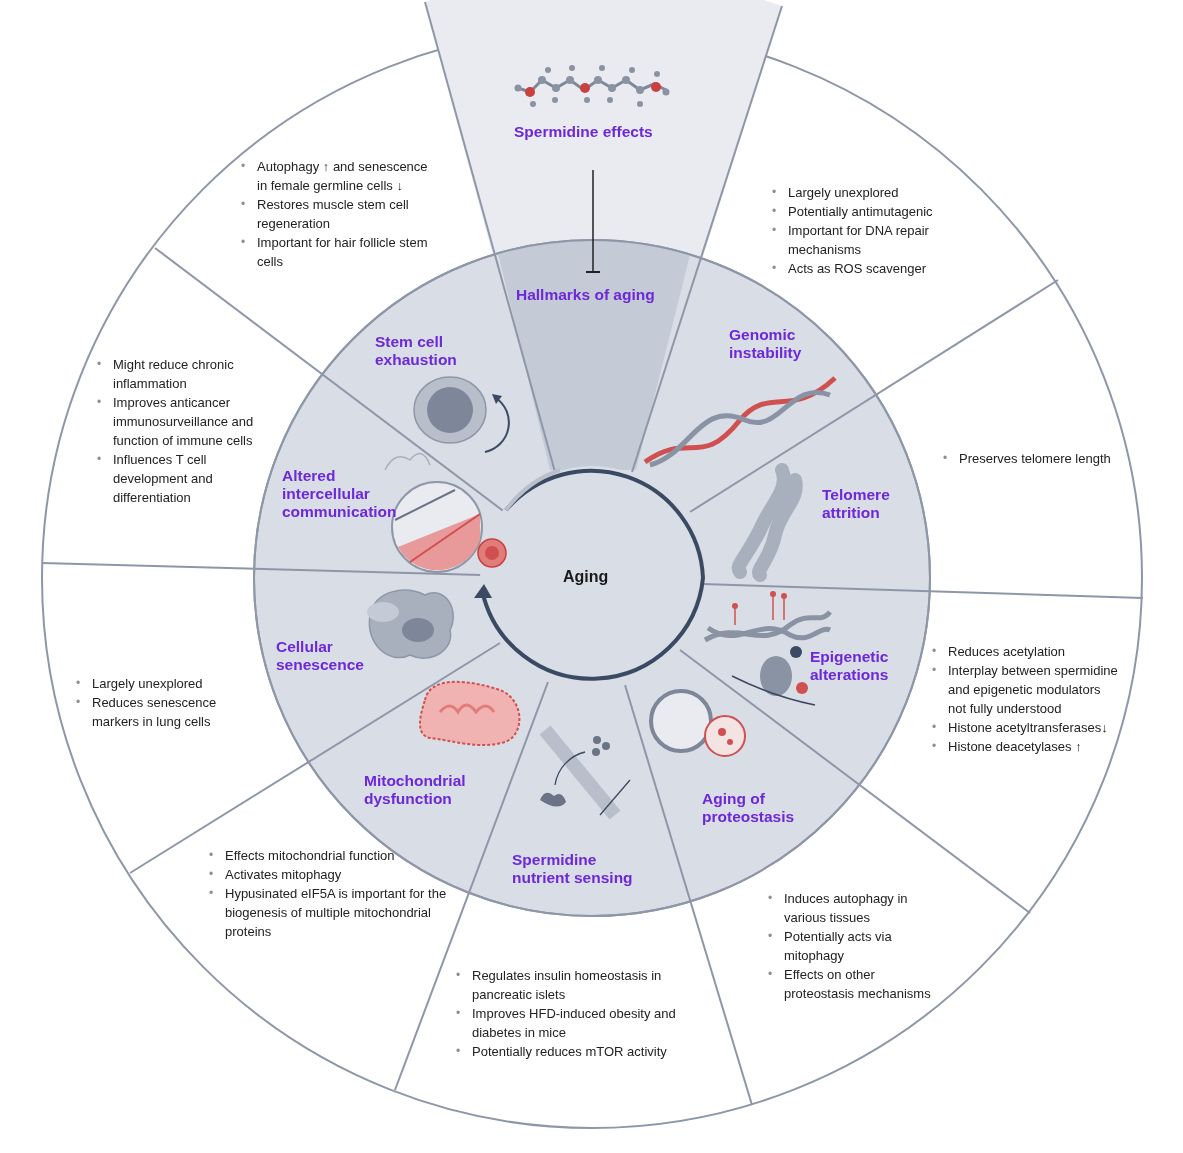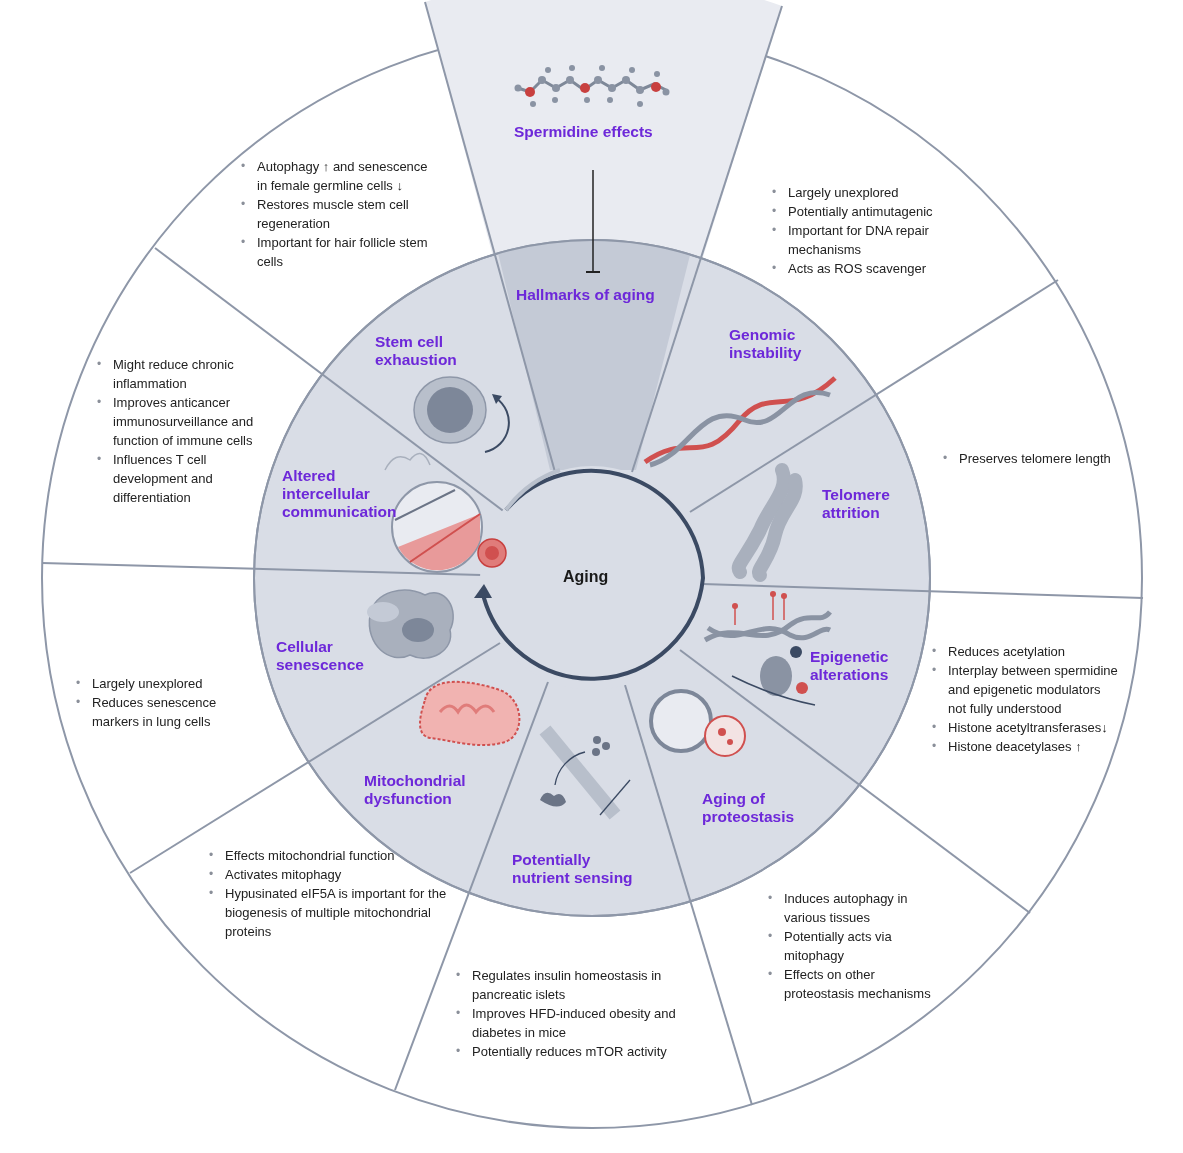--- a/index.html
+++ b/index.html
@@ -166,21 +166,21 @@
 </div>
 <div class="lbl" style="left:810px;top:648px;">
   <div>Epigenetic</div>
     <div>alterations</div>
 </div>
 <div class="lbl" style="left:702px;top:790px;">
   <div>Aging of</div>
     <div>proteostasis</div>
 </div>
 <div class="lbl" style="left:512px;top:851px;">
-  <div>Potentially</div>
+  <div>Spermidine</div>
     <div>nutrient sensing</div>
 </div>
 <div class="lbl" style="left:364px;top:772px;">
   <div>Mitochondrial</div>
     <div>dysfunction</div>
 </div>
 <div class="lbl" style="left:276px;top:638px;">
   <div>Cellular</div>
     <div>senescence</div>
 </div>

